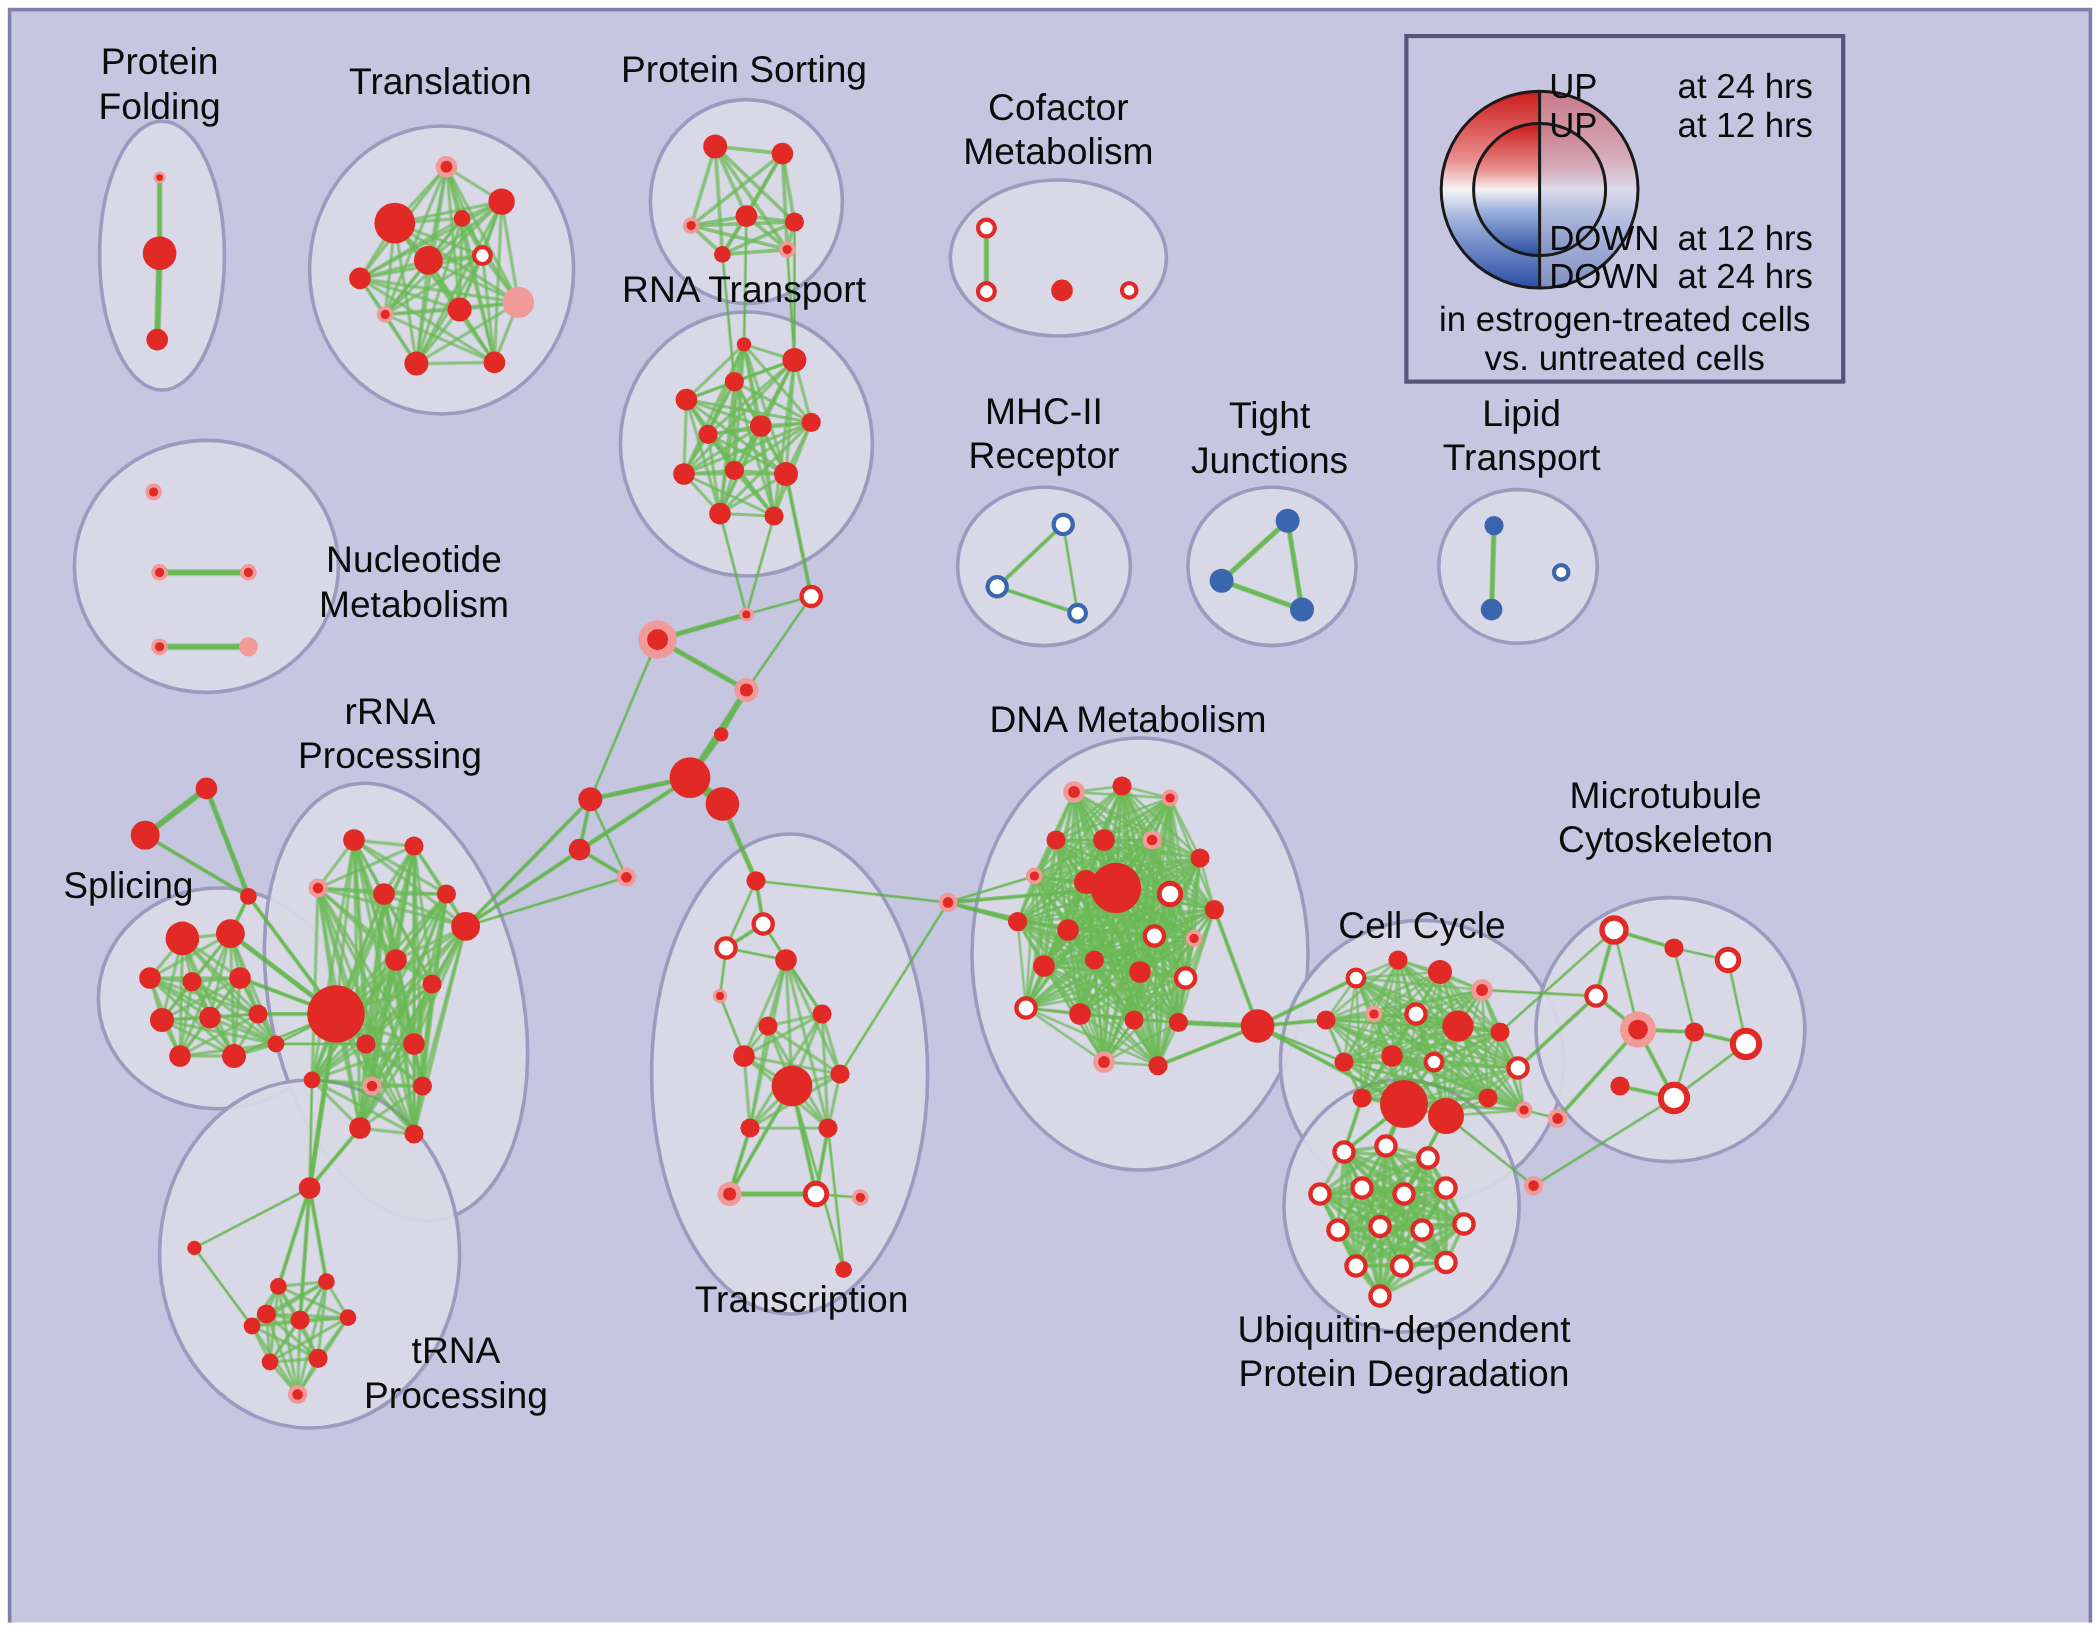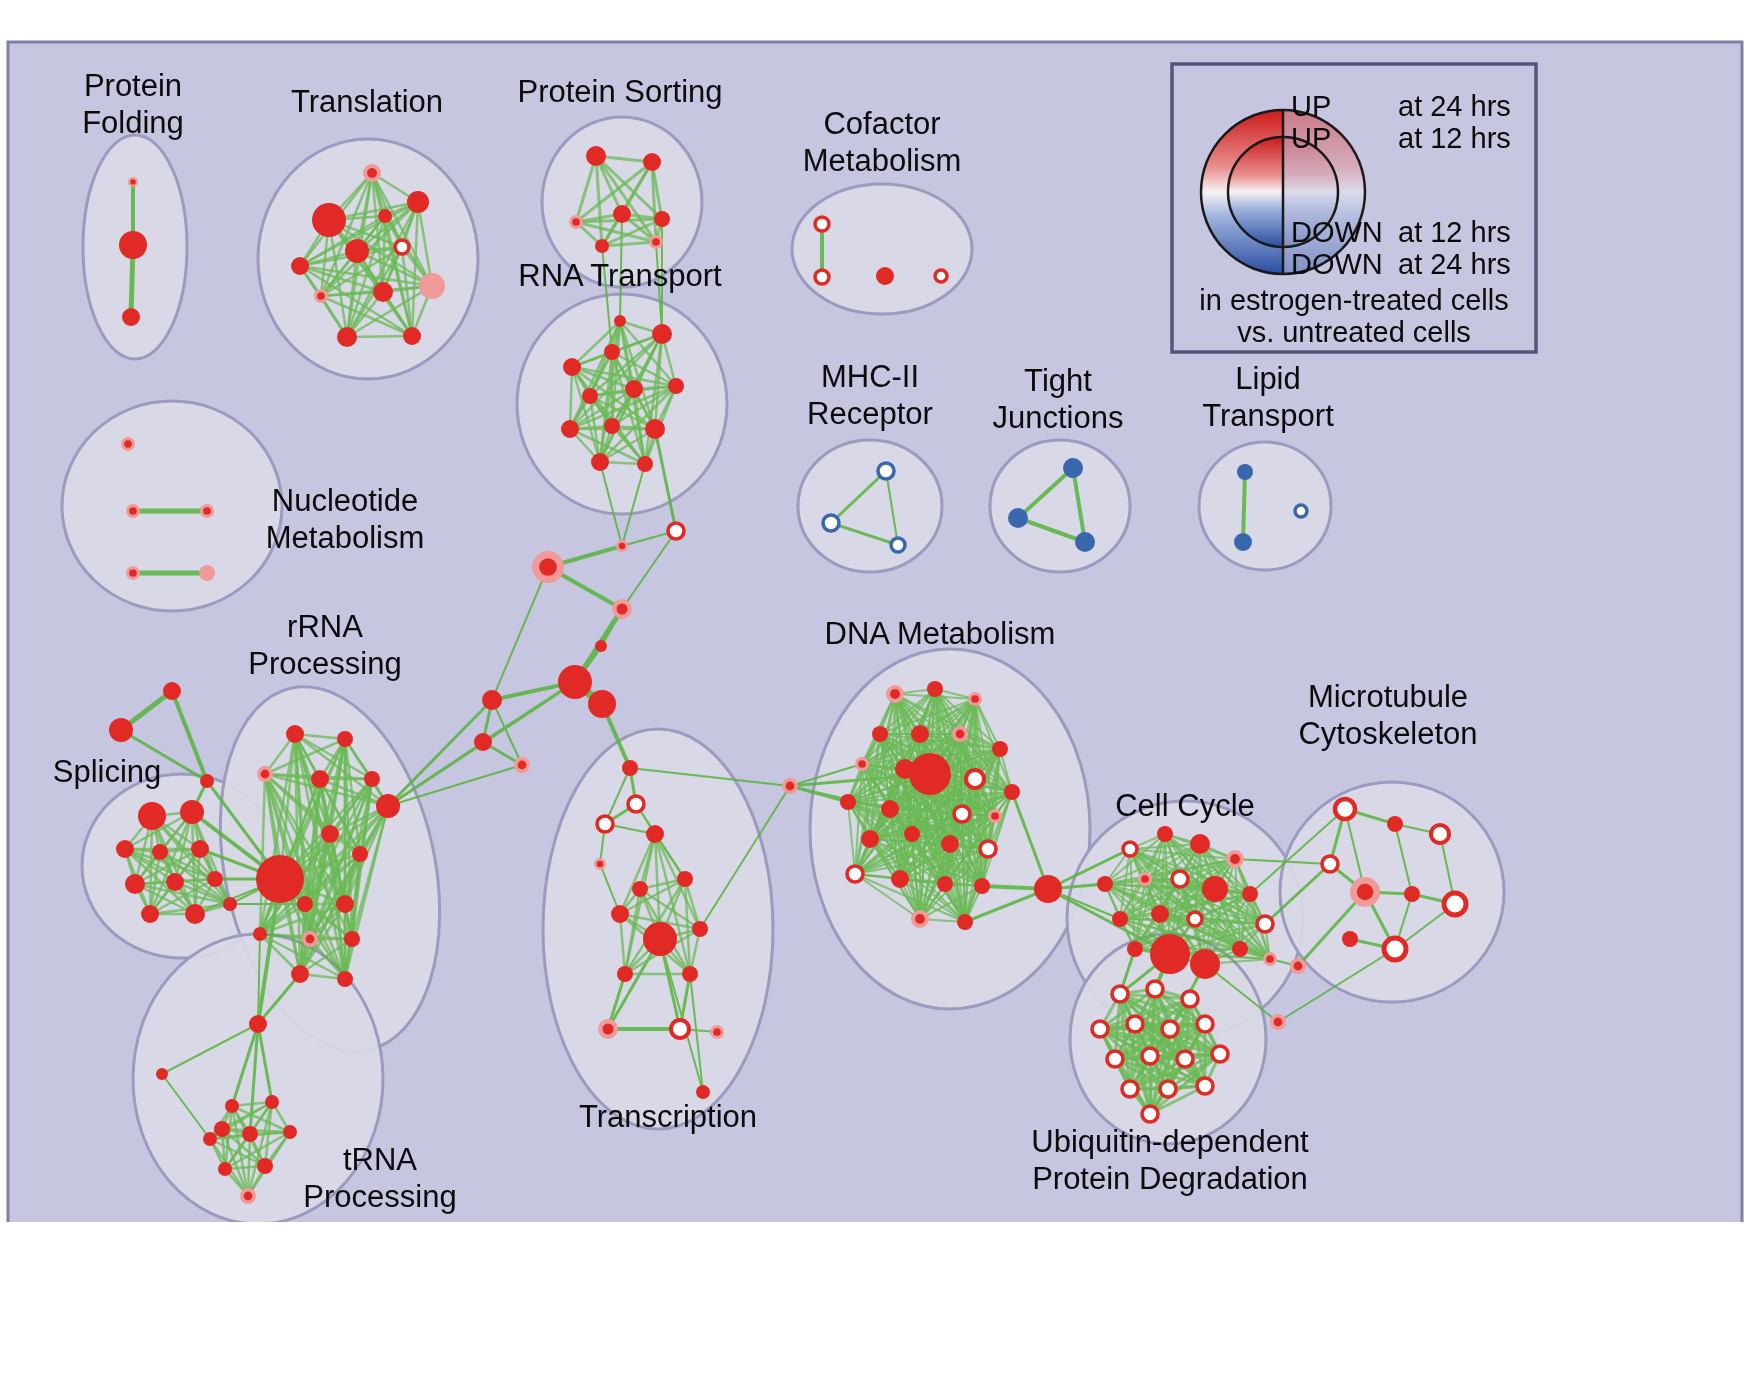--- a/index.html
+++ b/index.html
@@ -1,16 +1,16 @@
 <!DOCTYPE html>
 <html><head>
 <meta charset="utf-8">
 <style>
   html,body{margin:0;padding:0;background:#ffffff;}
-  .stage{position:relative;width:1750px;height:1188px;margin-top:34px;}
+  .stage{position:relative;width:1750px;height:1352px;}
   svg{display:block;}
   svg text{font-family:"Liberation Sans", sans-serif;fill:#0b0b0b;}
   .cluster-label{font-size:31px;}
   .legend-text{font-size:29px;}
 </style>
 </head>
 <body>
 
 <div class="stage">
   <svg id="net" width="1750" height="1376" viewBox="0 0 1750 1376">

